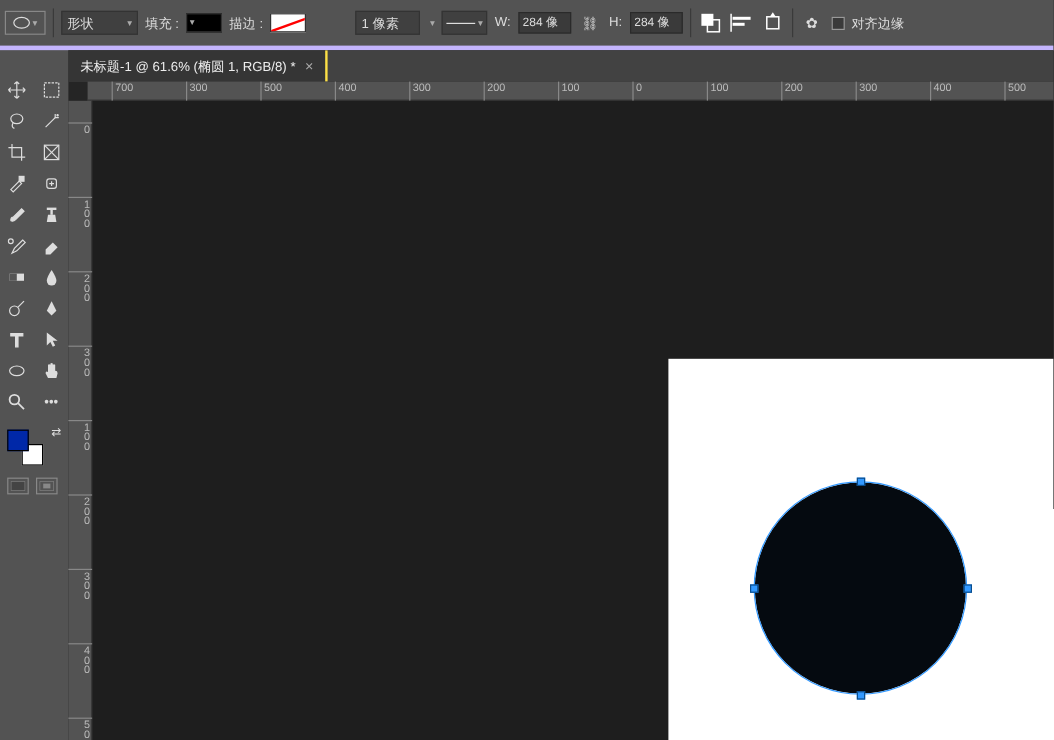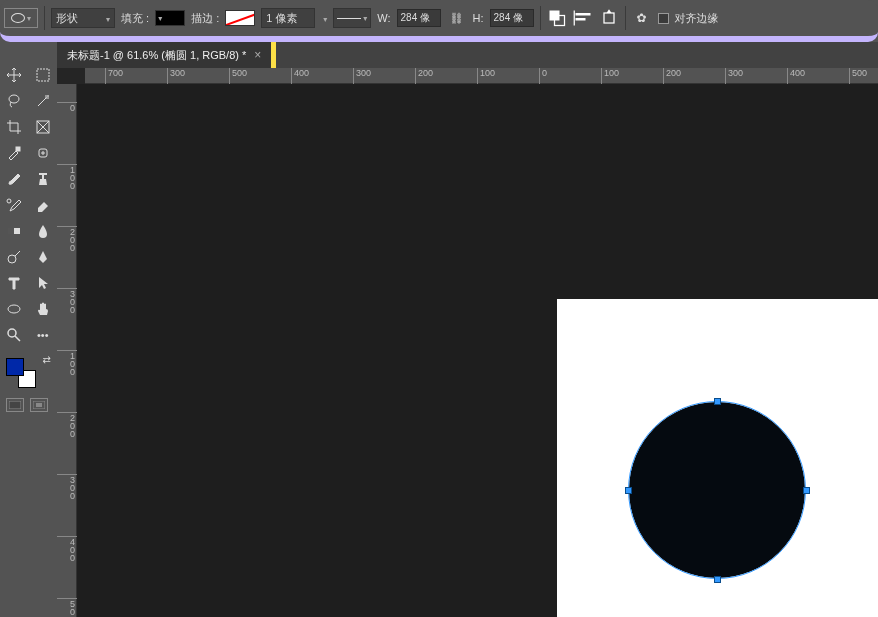--- a/index.html
+++ b/index.html
@@ -8,26 +8,25 @@
   background: #535353;
   font-family: "Microsoft YaHei", Arial, sans-serif;
   font-size: 11px;
   color: #ddd;
   overflow: hidden;
   position: relative;
 }
 .options-bar {
   height: 42px;
   background: #535353;
-  border-bottom: 6px solid #c4b5fd;
+  border-bottom: 4px solid #c4b5fd;
   display: flex;
   align-items: center;
   padding: 0 4px;
   gap: 6px;
-  border-radius: 10px;
 }
 .tool-preset {
   width: 34px; height: 20px;
   border: 1px solid #888;
   display: flex; align-items: center; justify-content: center;
   background: #535353;
 }
 .ellipse-ic { width: 14px; height: 10px; border: 1px solid #ddd; border-radius: 50%; }
 .sep { width: 1px; height: 24px; background: #3a3a3a; }
 .shape-mode {
@@ -36,21 +35,21 @@
   display: flex; align-items: center; justify-content: space-between;
   padding: 0 4px; font-size: 11px;
 }
 .dd-arr::after { content: "▾"; font-size: 8px; color: #aaa; margin-left: 2px; }
 .swatch { width: 30px; height: 16px; border: 1px solid #333; }
 .swatch.black { background: #000; }
 .swatch.stroke { background: #fff; position: relative; overflow: hidden; }
 .swatch.stroke::after { content: ""; position: absolute; width: 140%; height: 2px; background: red; top: 50%; left: -20%; transform: rotate(-20deg); }
 .num-field {
   width: 54px; height: 20px; background: #404040; border: 1px solid #333;
-  display: flex; align-items: center; padding: 0 4px; font-size: 11px;
+  display: flex; align-items: center; padding: 0 4px; font-size: 11px; margin-left: 35px;
 }
 .line-style { width: 38px; height: 20px; background: #404040; border: 1px solid #333; display:flex;align-items:center;justify-content:center;}
 .line-style .ln { width: 24px; height: 1px; background: #ddd; }
 .dim-field { width: 44px; height: 18px; background: #3a3a3a; border: 1px solid #2a2a2a; color: #ddd; font-size: 10px; padding: 0 3px; }
 .icon-btn { width: 20px; height: 20px; display: flex; align-items: center; justify-content: center; color: #ddd; font-size: 12px; }
 .link-ic { font-size: 11px; }
 .chk { width: 11px; height: 11px; border: 1px solid #999; background: #3a3a3a; }
 
 .main { position: absolute; top: 42px; left: 0; right: 0; bottom: 0; display: flex; }
 .tools {
@@ -66,23 +65,23 @@
 .tool svg { width: 16px; height: 16px; }
 .swatches { position: relative; height: 40px; margin-top: 4px; }
 .fg { position: absolute; left: 6px; top: 6px; width: 18px; height: 18px; background: #0028a8; border: 1px solid #000; z-index: 2; }
 .bg { position: absolute; left: 18px; top: 18px; width: 18px; height: 18px; background: #fff; border: 1px solid #000; }
 .swap-arr { position: absolute; right: 6px; top: 2px; font-size: 10px; color: #ddd; }
 .mini-btns { display: flex; gap: 6px; padding: 6px 6px 0; }
 .mini { width: 18px; height: 14px; border: 1px solid #888; display:flex;align-items:center;justify-content:center;}
 
 .workspace { flex: 1; position: relative; background: #252525; }
 .tab-bar { height: 26px; background: #424242; display: flex; align-items: stretch; }
-.tab { background: #353535; display: flex; align-items: center; padding: 0 10px; gap: 8px; font-size: 11px; color: #eee; border-right: 5px solid #fde047;}
+.tab { background: #353535; display: flex; align-items: center; padding: 0 10px; gap: 8px; font-size: 11px; color: #eee; border-right: 2px solid #fde047;}
 .tab .close { font-size: 12px; color: #aaa; }
-.ruler-h { position: absolute; top: 26px; left: 28px; right: 0; height: 16px; background: #535353; border-bottom: 1px solid #333; }
+.ruler-h { position: absolute; top: 26px; left: 16px; right: 0; height: 16px; background: #535353; border-bottom: 1px solid #333; }
 .ruler-v { position: absolute; top: 42px; left: 0; width: 20px; bottom: 0; background: #535353; border-right: 1px solid #333; }
 .rh-tick { position: absolute; top: 0; height: 16px; font-size: 9px; color: #bbb; border-left: 1px solid #888; padding-left: 2px; line-height: 10px; }
 .rv-tick { position: absolute; left: 0; width: 20px; font-size: 9px; color: #bbb; border-top: 1px solid #888; padding-top: 1px; text-align: right; padding-right: 2px; line-height: 8px; }
 .rv-tick span { display:block; }
 .canvas-area { position: absolute; top: 42px; left: 20px; right: 0; bottom: 0; background: #1e1e1e; overflow: hidden; }
 .artboard { position: absolute; background: #fff; left: 480px; top: 215px; width: 500px; height: 500px; }
 .ellipse-shape {
   position: absolute; left: 552px; top: 318px;
   width: 176px; height: 176px;
   background: #050a10; border-radius: 50%;

